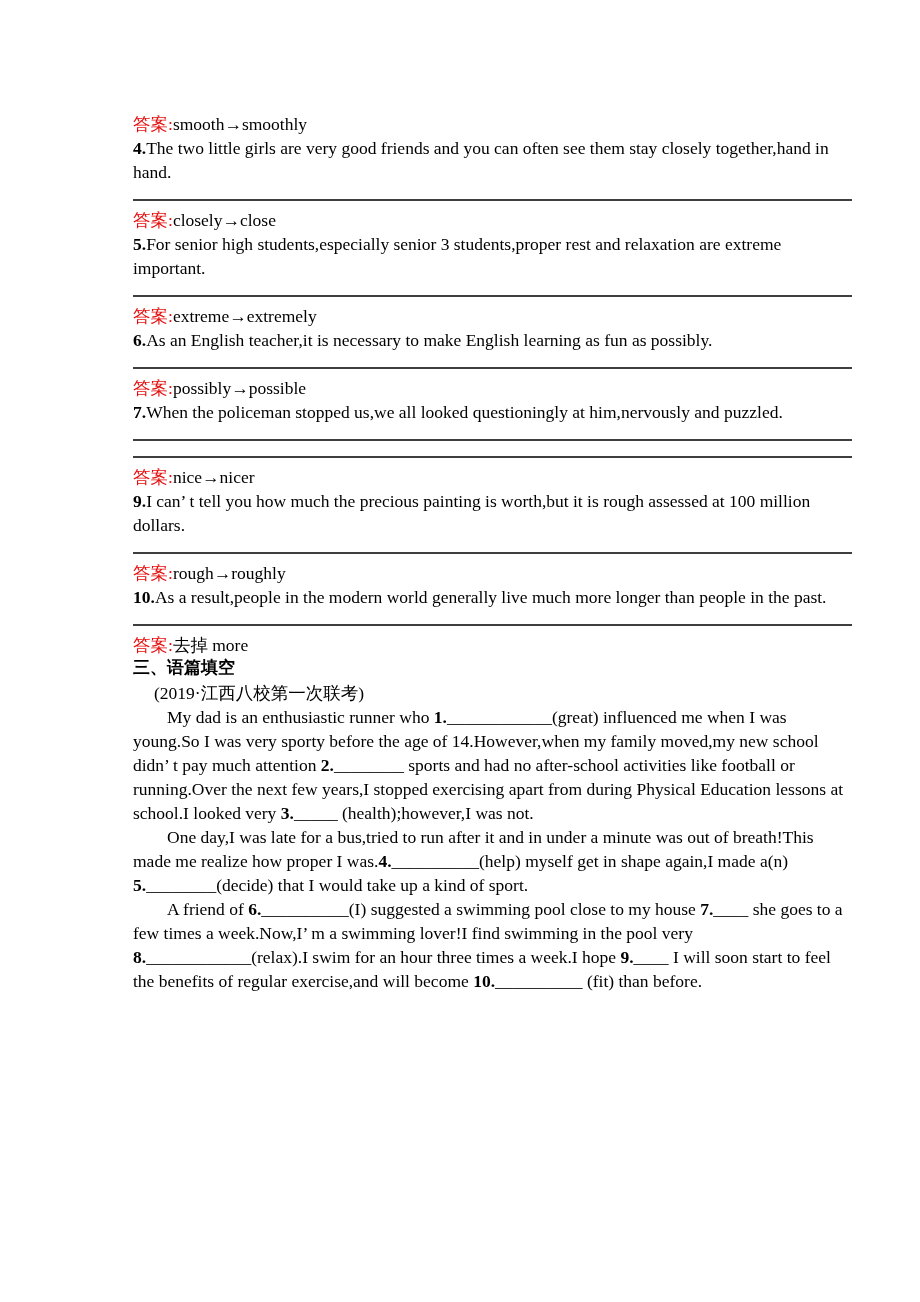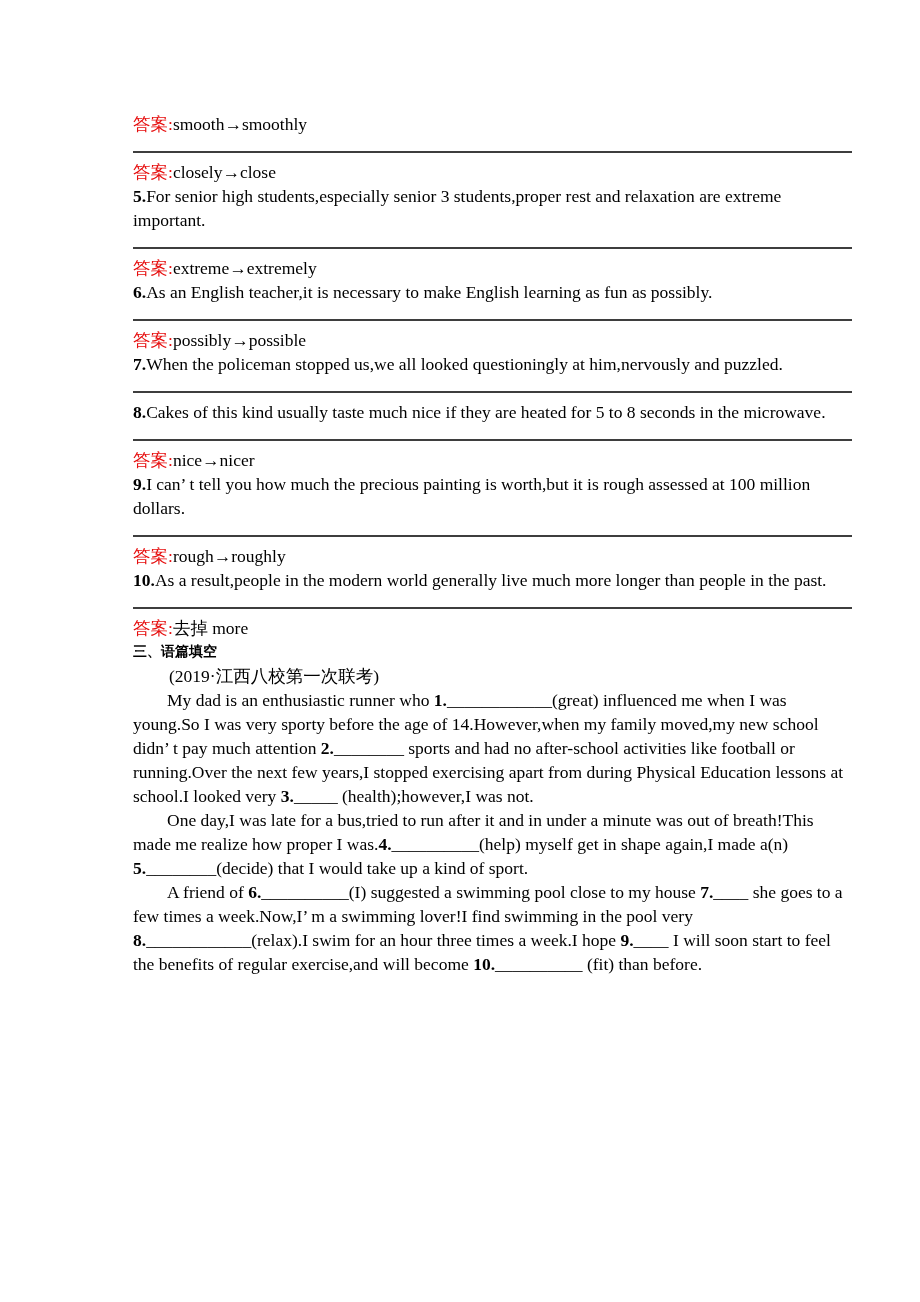--- a/index.html
+++ b/index.html
@@ -18,47 +18,47 @@
   b{font-weight:bold;}
   .ansline{white-space:nowrap;}
   .ans-label{color:#e60d0d;}
   .rule{
     height:2px;background:#3e3e3e;border:0;
     margin:15px 0 7px 0;
   }
   .heading{
     font-weight:bold;
     font-family:Liberation Mono, monospace;
-    font-size:14px;
+    font-size:17px;
   }
-  .source{margin-left:36px;}
+  .source{margin-left:21px;}
   .para{text-indent:34px;}
 </style>
 </head>
 <body>
 
 <div class="page">
 
   <p class="ansline"><span class="ans-label">答案:</span><span>smooth→smoothly</span></p>
 
+  <p class="sentence"><b>4.</b><span>The two little girls are very good friends and you can often see them stay closely together,hand in hand.</span></p>
   <div class="rule"></div>
   <p class="ansline"><span class="ans-label">答案:</span><span>closely→close</span></p>
 
   <p class="sentence"><b>5.</b><span>For senior high students,especially senior 3 students,proper rest and relaxation are extreme important.</span></p>
   <div class="rule"></div>
   <p class="ansline"><span class="ans-label">答案:</span><span>extreme→extremely</span></p>
 
   <p class="sentence"><b>6.</b><span>As an English teacher,it is necessary to make English learning as fun as possibly.</span></p>
   <div class="rule"></div>
   <p class="ansline"><span class="ans-label">答案:</span><span>possibly→possible</span></p>
 
   <p class="sentence"><b>7.</b><span>When the policeman stopped us,we all looked questioningly at him,nervously and puzzled.</span></p>
   <div class="rule"></div>
 
-  <p class="sentence"><b>8.</b><span>Cakes of this kind usually taste much nice if they are heated for 5 to 8 seconds in the microwave.</span></p>
   <div class="rule"></div>
   <p class="ansline"><span class="ans-label">答案:</span><span>nice→nicer</span></p>
 
   <p class="sentence"><b>9.</b><span>I can’ t tell you how much the precious painting is worth,but it is rough assessed at 100 million dollars.</span></p>
   <div class="rule"></div>
   <p class="ansline"><span class="ans-label">答案:</span><span>rough→roughly</span></p>
 
   <p class="sentence"><b>10.</b><span>As a result,people in the modern world generally live much more longer than people in the past.</span></p>
   <div class="rule"></div>
   <p class="ansline"><span class="ans-label">答案:</span><span>去掉 more</span></p>

